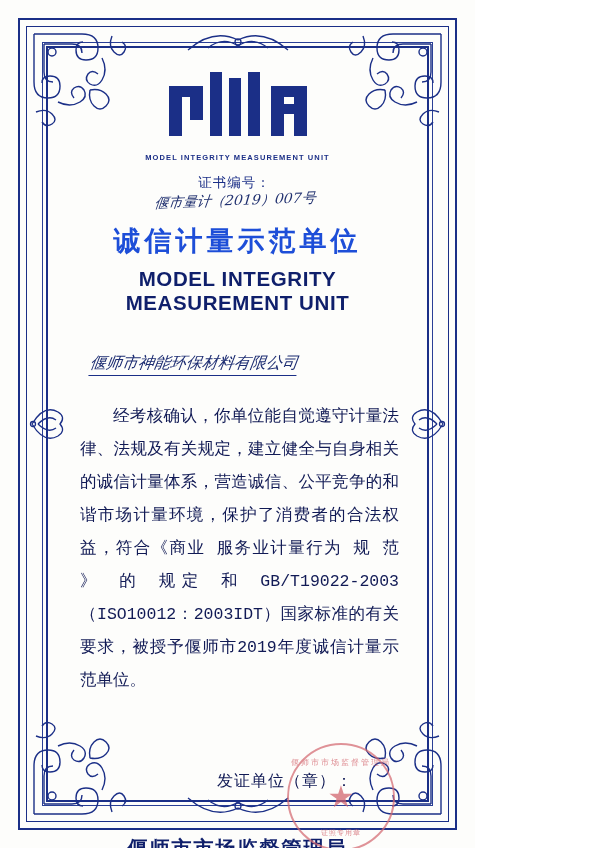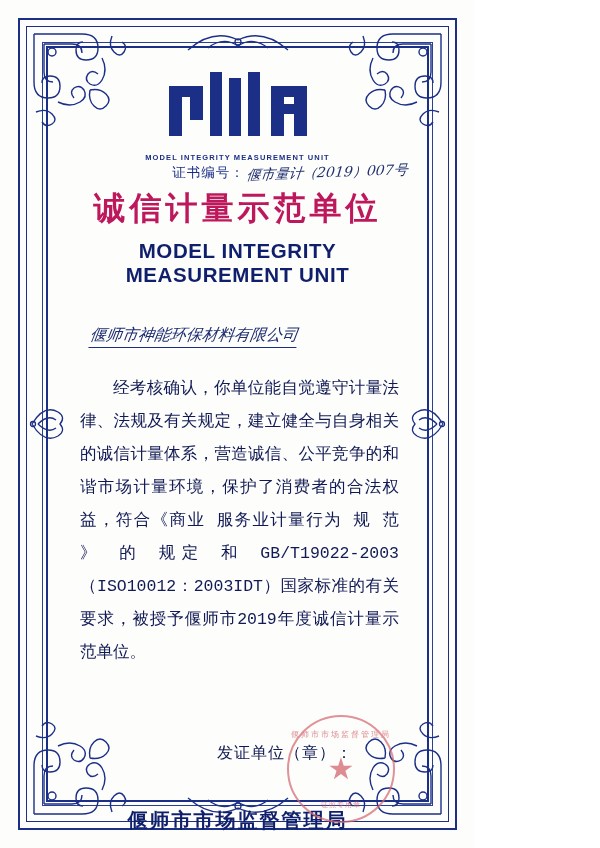--- a/index.html
+++ b/index.html
@@ -117,51 +117,52 @@
   .logo-caption {
     margin-top: 7px;
     font-size: 7.5px;
     letter-spacing: 1.1px;
     color: #1b2f87;
     font-weight: bold;
   }
 
   
   .certno-row {
-    margin-top: 2px;
+    margin-top: 12px;
     display: flex;
     justify-content: flex-end;
-    align-items: flex-start;
+    align-items: center;
     padding-right: 6px;
+    flex-direction: column;
   }
   .certno-label {
     font-size: 13.5px;
     color: #1b2f87;
     letter-spacing: 1px;
   }
   .certno-hand {
     font-family: "DejaVu Serif", serif;
     font-size: 14px;
     color: #20306f;
     font-style: italic;
     transform: skewX(-8deg) rotate(-2deg);
     margin-left: 2px;
     border-bottom: 1px solid transparent;
     white-space: nowrap;
   }
 
   
   .title-cn {
-    margin-top: 4px;
+    margin-top: 12px;
     text-align: center;
     font-family: "DejaVu Sans", sans-serif;
-    font-size: 32px;
+    font-size: 27px;
     font-weight: bold;
     letter-spacing: 4px;
-    color: #be185d;
+    color: #1d4ed8;
   }
   .title-en {
     margin-top: 8px;
     text-align: center;
     font-size: 20.5px;
     font-weight: bold;
     letter-spacing: 0.6px;
     color: #0f1f6b;
   }
 

